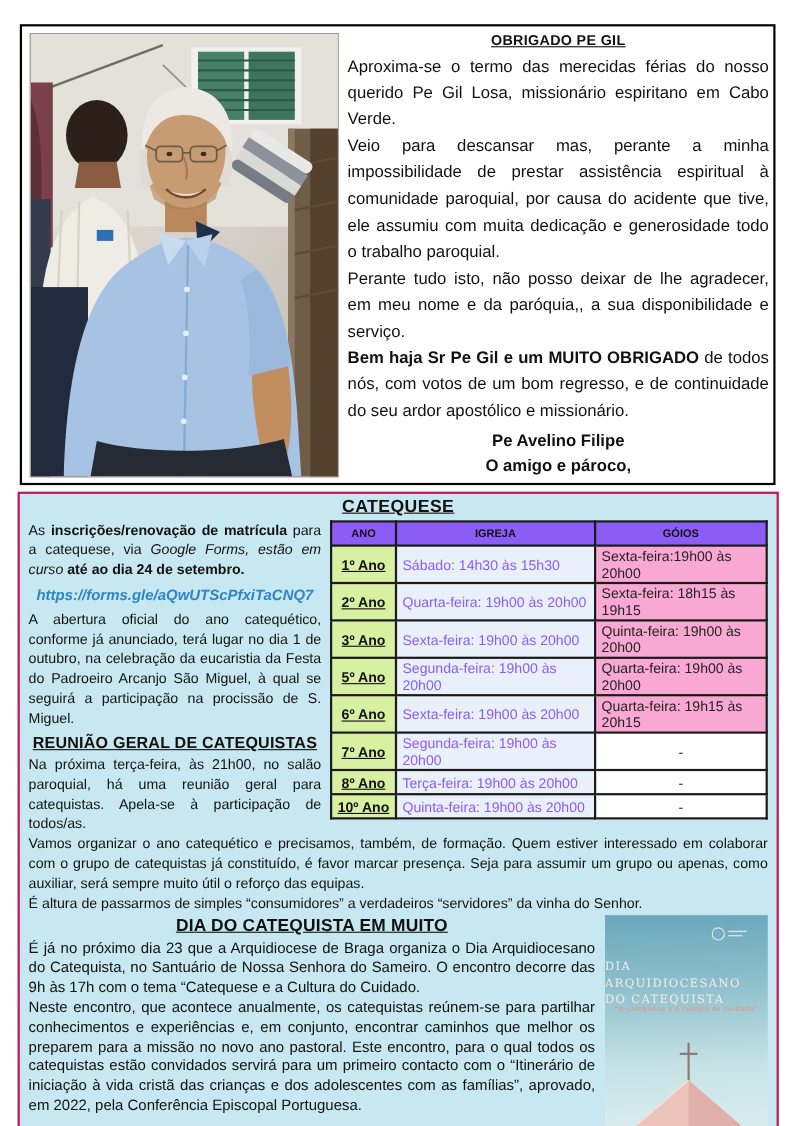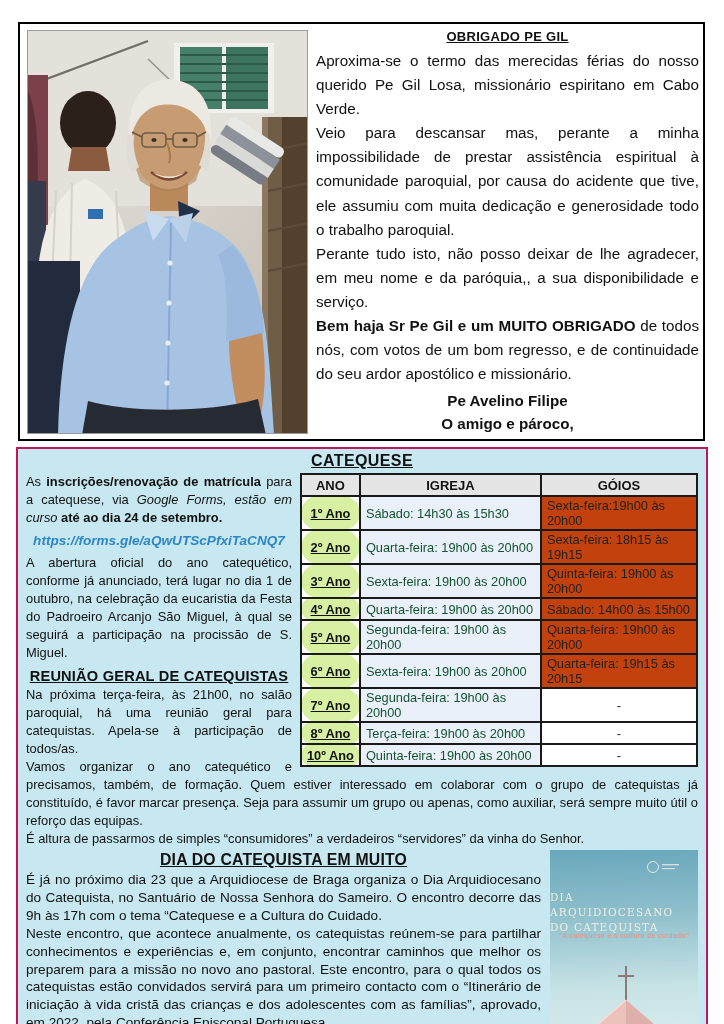--- a/index.html
+++ b/index.html
@@ -60,28 +60,28 @@
   }
   .table-wrap { float: right; width: 398px; margin: 0 0 5px 8px; }
   table.catequese {
     width: 100%; border-collapse: collapse;
     font-size: 12.8px; background: #fff;
   }
   table.catequese th, table.catequese td {
     border: 2px solid #1a1a1a; padding: 1px 5px; height: 22px;
   }
   table.catequese th {
-    background: #e5e5e5; font-size: 13px; 
+    background: #8b5cf6; font-size: 10px; 
   }
   td.ano {
     background: #d7f0a2; font-weight: bold; text-decoration: underline;
-    text-align: center; width: 56px; white-space: nowrap; border-radius: 17px;
-  }
-  td.igreja { background: #e9f0fa; width: 181px; color: #14532d; }
-  td.goios  { background: #c2410c; color: #222; }
+    text-align: center; width: 56px; white-space: nowrap;
+  }
+  td.igreja { background: #e9f0fa; width: 181px; color: #8b5cf6; }
+  td.goios  { background: #f9a8d4; color: #222; }
   td.goios.empty { background: #ffffff; text-align: center; }
 
   .left-col-text { font-size: 12.9px; line-height: 18px; text-align: justify; }
   .left-col-text p { margin: 0; }
   .form-link {
     display: block; text-align: center;
     color: #2e86c5; font-weight: bold; font-style: italic;
     font-size: 13.6px; text-decoration: none; margin: 5px 0 4px 0;
   }
   .reuniao-title {
@@ -249,25 +249,20 @@
             <td class="ano">2º Ano</td>
             <td class="igreja">Quarta-feira: 19h00 às 20h00</td>
             <td class="goios">Sexta-feira: 18h15 às 19h15</td>
           </tr>
           <tr>
             <td class="ano">3º Ano</td>
             <td class="igreja">Sexta-feira: 19h00 às 20h00</td>
             <td class="goios">Quinta-feira: 19h00 às 20h00</td>
           </tr>
           <tr>
-            <td class="ano">4º Ano</td>
-            <td class="igreja">Quarta-feira: 19h00 às 20h00</td>
-            <td class="goios">Sábado: 14h00 às 15h00</td>
-          </tr>
-          <tr>
             <td class="ano">5º Ano</td>
             <td class="igreja">Segunda-feira: 19h00 às 20h00</td>
             <td class="goios">Quarta-feira: 19h00 às 20h00</td>
           </tr>
           <tr>
             <td class="ano">6º Ano</td>
             <td class="igreja">Sexta-feira: 19h00 às 20h00</td>
             <td class="goios">Quarta-feira: 19h15 às 20h15</td>
           </tr>
           <tr>

